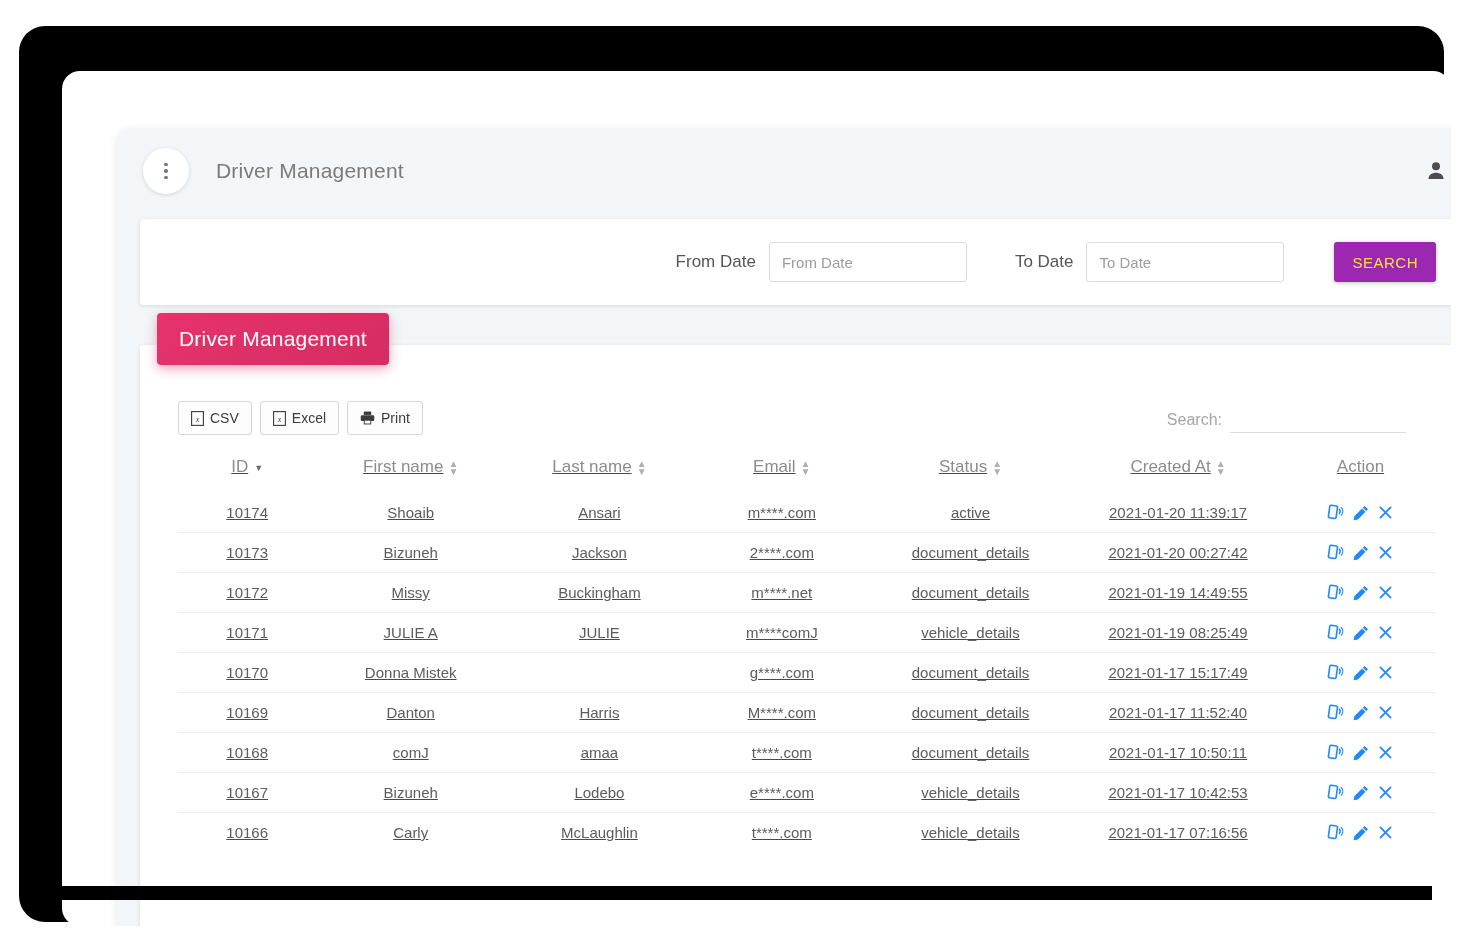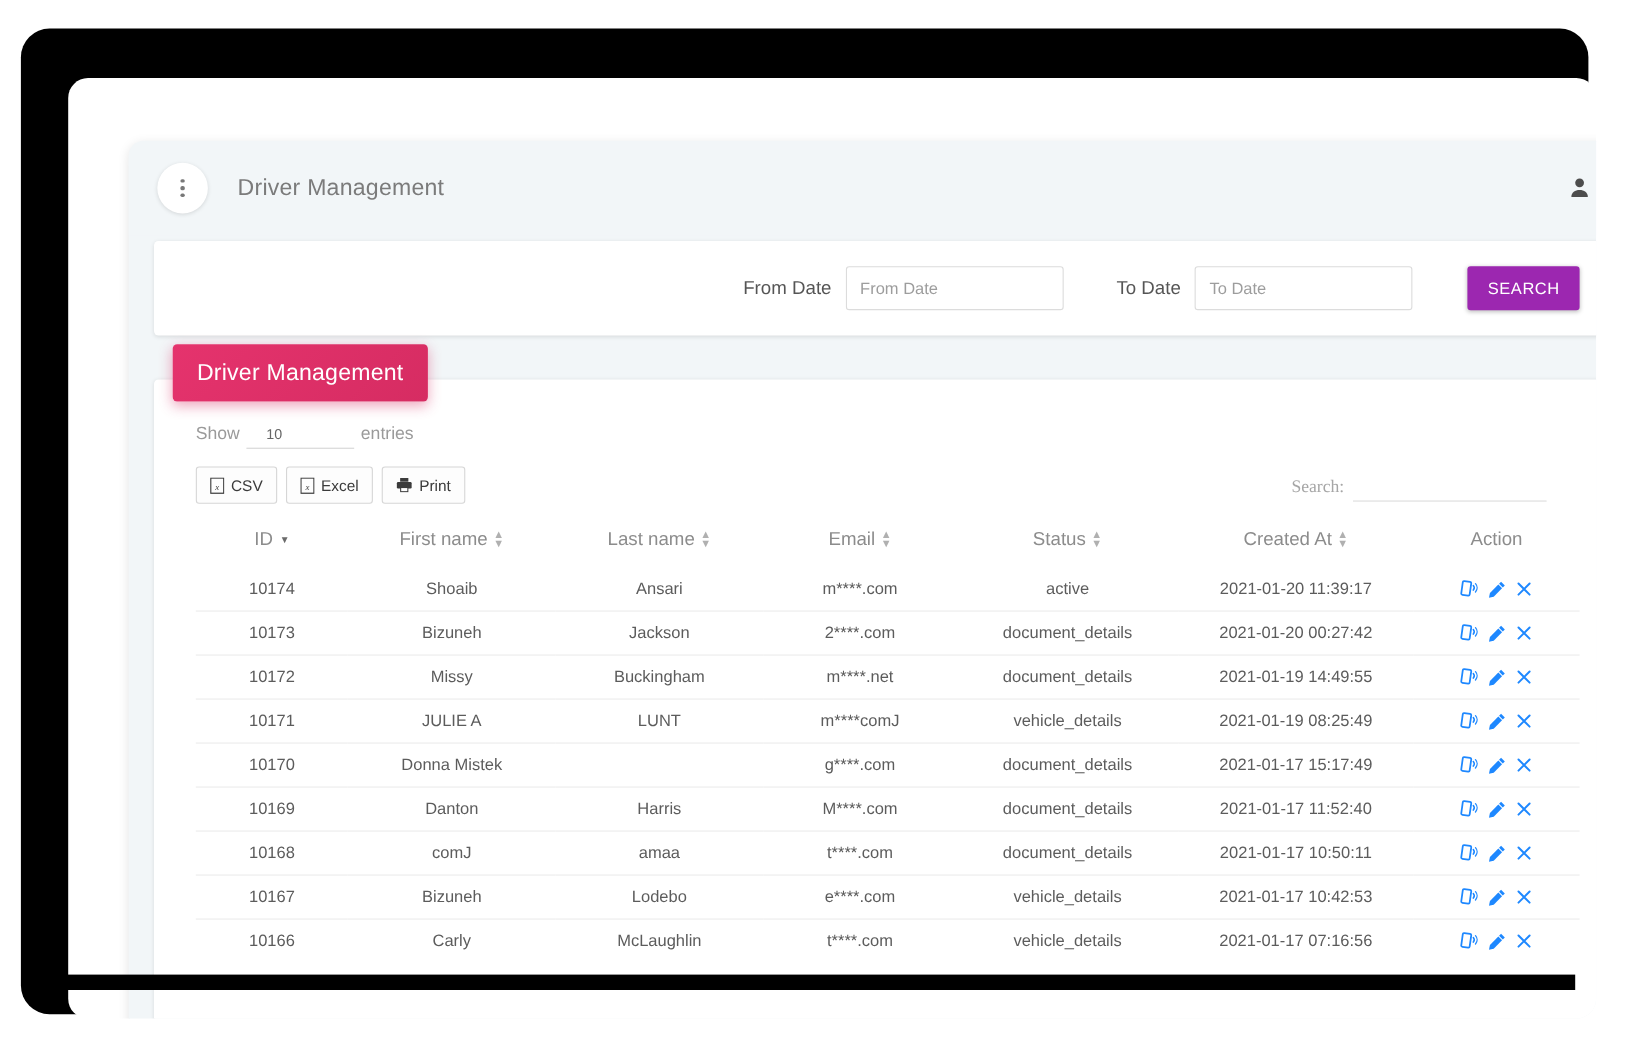--- a/index.html
+++ b/index.html
@@ -108,21 +108,21 @@
     color: #333;
     font-family: "Liberation Sans", sans-serif;
     outline: none;
     background: #fff;
   }
   .date-input::placeholder { color: #9d9d9d; }
   .gap-lg { width: 48px; }
   .search-btn {
     margin-left: 50px;
     background: #9c27b0;
-    color: #ffffff;
+    color: #fde047;
     border: none;
     border-radius: 3px;
     height: 40px;
     padding: 0 18px;
     font-size: 15px;
     letter-spacing: .5px;
     font-family: "Liberation Sans", sans-serif;
     cursor: pointer;
     box-shadow: 0 1px 4px rgba(0,0,0,.25);
   }
@@ -212,39 +212,40 @@
   }
   .tool-btn svg { display: block; }
 
   .search-row {
     display: flex;
     justify-content: flex-end;
     align-items: center;
     padding: 0 30px 0 0;
     margin-top: -28px;
   }
-  .search-label { font-size: 16px; color: #a6a6a6; margin-right: 8px; font-family: Liberation Serif, serif; }
+  .search-label { font-size: 16px; color: #a6a6a6; margin-right: 8px; }
   .search-input {
     border: none;
     border-bottom: 1px solid #dcdcdc;
     width: 176px;
     height: 26px;
     outline: none;
     font-size: 14px;
     font-family: "Liberation Sans", sans-serif;
     background: transparent;
   }
 
   
   .table-wrap { padding: 18px 22px 0 38px; }
   table.data-table {
     width: 100%;
     border-collapse: collapse;
     font-size: 15px;
     color: #4a4a4a;
+    text-decoration: underline;
   }
   table.data-table th {
     font-weight: 400;
     color: #8c8c8c;
     font-size: 17px;
     padding: 6px 4px 16px;
     text-align: center;
     white-space: nowrap;
     cursor: pointer;
   }
@@ -327,25 +328,20 @@
         </div>
         <button class="search-btn">SEARCH</button>
       </div>
 
       <div class="main-card">
 
         <div class="card-header-pill">Driver Management</div>
 
 
         <div class="table-tools">
-          <div class="show-entries">
-            <span>Show</span>
-            <select class="entries-select" id="entries-select"><option value="10">10</option><option value="25">25</option><option value="50">50</option><option value="100">100</option></select>
-            <span>entries</span>
-          </div>
 
           <div class="btn-group">
             <button class="tool-btn">
               <svg width="13" height="15" viewBox="0 0 13 15">
                 <rect x="0.6" y="0.6" width="11.8" height="13.8" fill="none" stroke="#3b3b3b" stroke-width="1.1"></rect>
                 <text x="6.5" y="11" font-size="8" font-family="Liberation Serif, serif" font-style="italic" text-anchor="middle" fill="#3b3b3b">x</text>
               </svg>
               <span>CSV</span>
             </button>
             <button class="tool-btn">
@@ -481,21 +477,21 @@
                         <svg width="15" height="15" viewBox="0 0 16 16">
                           <path d="M2.6 2.6 L13.4 13.4 M13.4 2.6 L2.6 13.4" stroke="#1e88ff" stroke-width="1.9" stroke-linecap="round"></path>
                         </svg>
                       </span>
                     </div>
                   </td>
                 </tr>
                 <tr>
                   <td>10171</td>
                   <td>JULIE A</td>
-                  <td>LUNT</td>
+                  <td>JULIE</td>
                   <td>m****comJ</td>
                   <td>vehicle_details</td>
                   <td>2021-01-19 08:25:49</td>
                   <td>
                     <div class="actions">
                       <span class="act">
                         <svg width="17" height="17" viewBox="0 0 18 18">
                           <rect x="2.2" y="1.6" width="8.2" height="13.4" rx="1.3" transform="rotate(8 6.3 8.3)" fill="none" stroke="#1e88ff" stroke-width="1.7"></rect>
                           <path d="M13.1 5.6a3.4 3.4 0 0 1 0 4.4" fill="none" stroke="#1e88ff" stroke-width="1.5" stroke-linecap="round"></path>
                           <path d="M15.2 3.8a6 6 0 0 1 0 8" fill="none" stroke="#1e88ff" stroke-width="1.3" stroke-linecap="round"></path>

